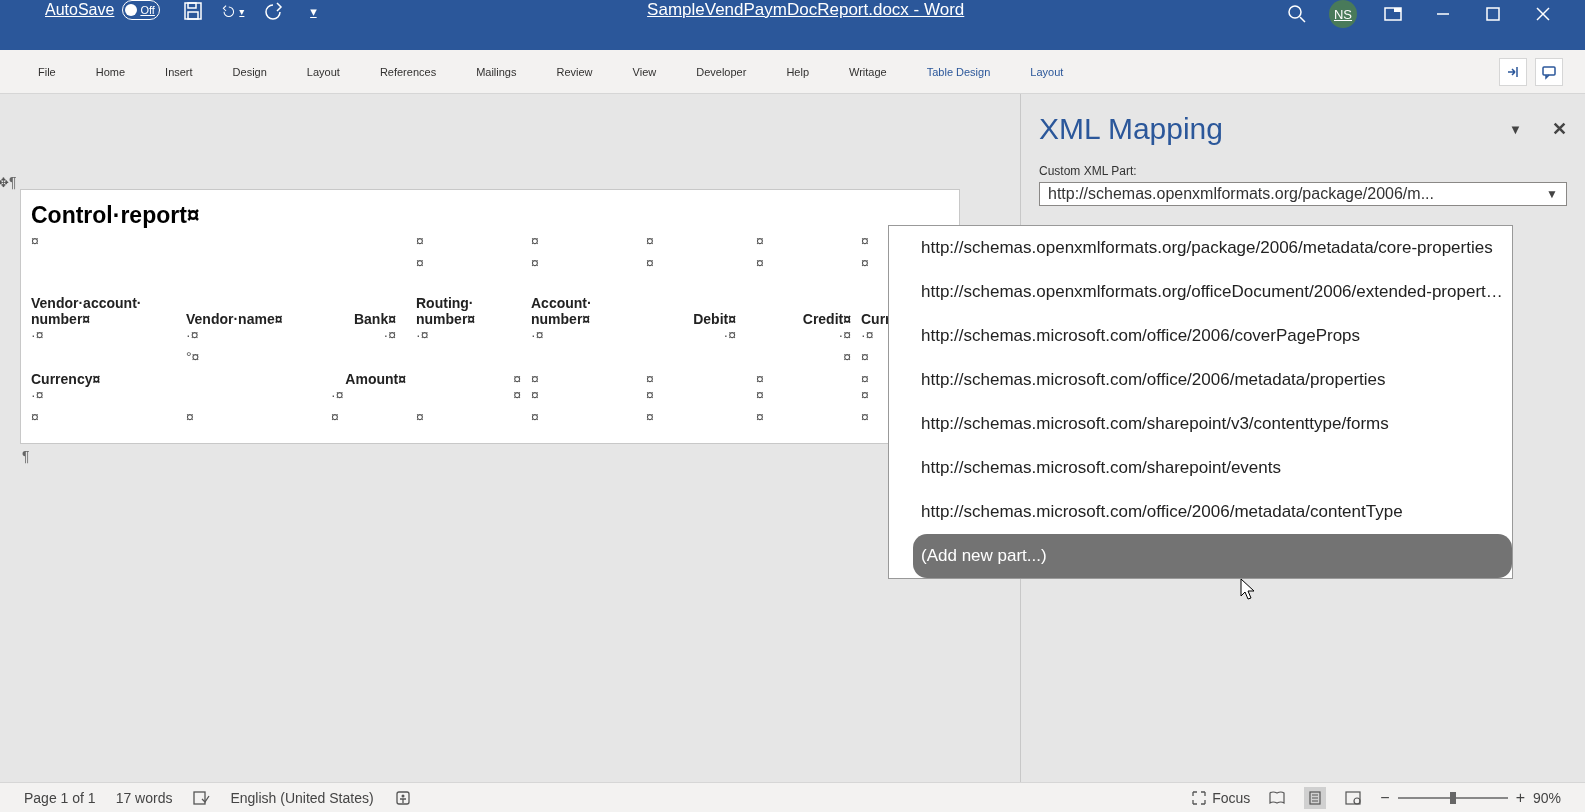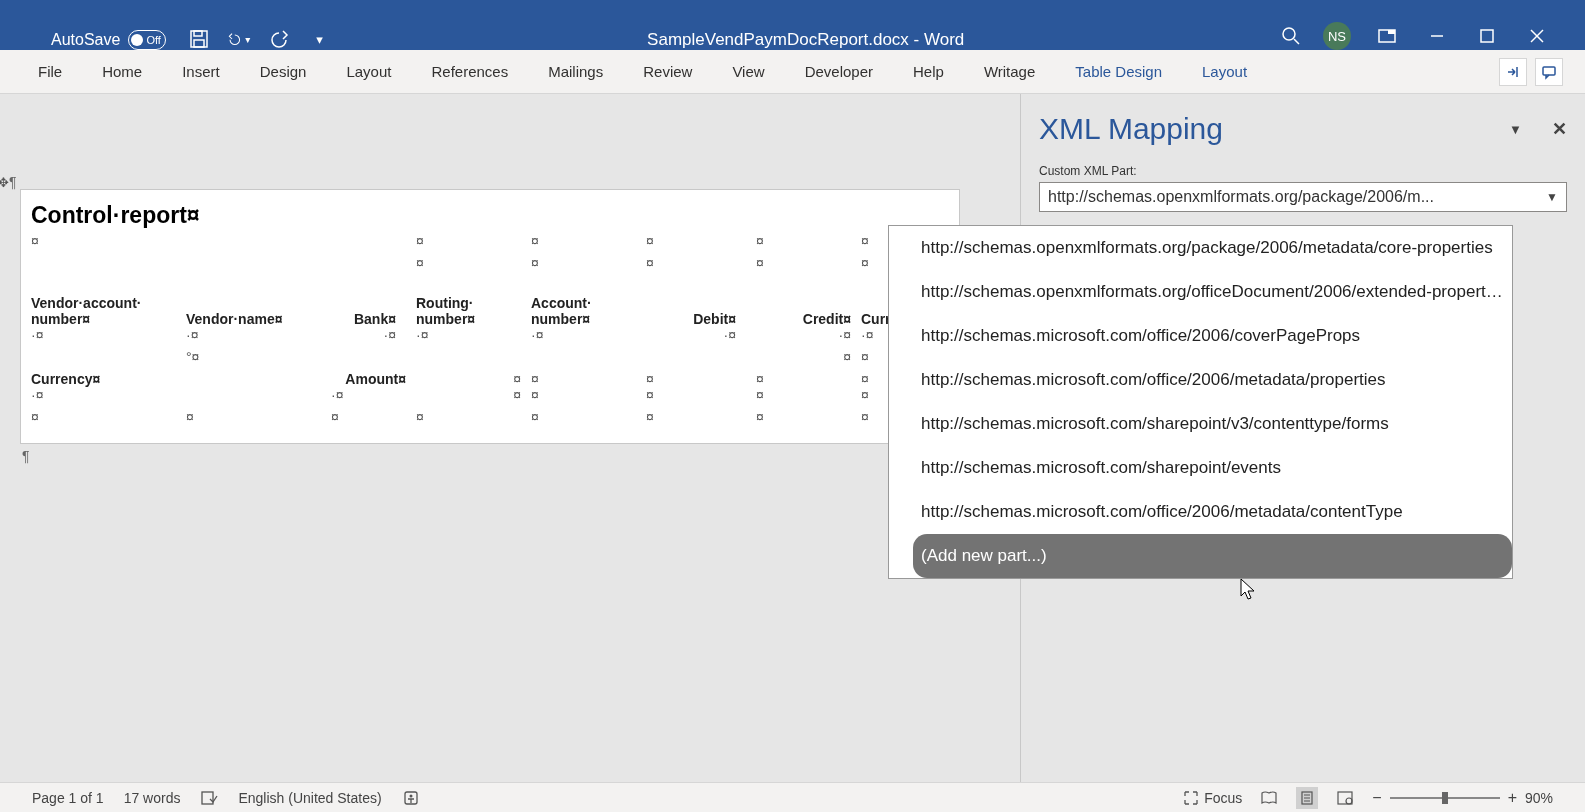--- a/index.html
+++ b/index.html
@@ -1,56 +1,56 @@
 <!DOCTYPE html>
 <html><head>
 <meta charset="utf-8">
 <style>
 *{margin:0;padding:0;box-sizing:border-box;font-family:"Segoe UI",Arial,sans-serif;}
 body{width:1585px;height:812px;background:#fff;overflow:hidden;position:relative;}
-.titlebar{height:50px;background:#2b579a;display:flex;align-items:flex-end;color:#fff;padding:0 26px;}
+.titlebar{height:50px;background:#2b579a;display:flex;align-items:flex-start;color:#fff;padding:0 20px;text-decoration:underline;}
 .autosave{display:flex;align-items:center;gap:8px;margin-left:25px;}
 .autosave-label{font-size:16px;}
 .toggle{width:38px;height:20px;border:1.5px solid #fff;border-radius:10px;display:flex;align-items:center;padding:0 2px;justify-content:flex-start;}
 .toggle-knob{width:12px;height:12px;background:#fff;border-radius:50%;}
 .toggle-text{font-size:11px;margin-left:3px;}
 .tb-icons{display:flex;align-items:center;gap:18px;margin-left:22px;}
 .tb-icon{width:22px;height:22px;display:flex;align-items:center;justify-content:center;font-size:18px;}
 .tb-title{flex:1;text-align:center;font-size:17px;}
 .tb-right{display:flex;align-items:center;gap:22px;margin-right:8px;}
 .search-ic{font-size:20px;}
 .user-badge{width:28px;height:28px;border-radius:50%;background:#497a5a;display:flex;align-items:center;justify-content:center;font-size:13px;font-weight:500;}
 .win-btn{width:28px;height:22px;display:flex;align-items:center;justify-content:center;font-size:14px;}
 .ribbon{height:44px;background:#f3f2f1;display:flex;align-items:center;padding:0 18px;gap:0;border-bottom:1px solid #d6d6d6;}
-.ribbon-tab{padding:0 20px;height:44px;display:flex;align-items:center;font-size:15px;color:#323130;}
+.ribbon-tab{padding:0 20px;height:44px;display:flex;align-items:center;font-size:11px;color:#323130;}
 .ribbon-tab.active{color:#2b579a;}
 .ribbon-extra{margin-left:auto;display:flex;gap:8px;padding-right:4px;}
 .ribbon-extra-btn{width:28px;height:28px;border:1px solid #d6d6d6;display:flex;align-items:center;justify-content:center;background:#fff;font-size:14px;color:#2b579a;}
 .content{display:flex;height:calc(812px - 50px - 44px - 30px);}
 .doc-area{width:1020px;background:#e6e6e6;padding:10px;position:relative;overflow:hidden;}
 .page{background:#fff;border:1px solid #c8c8c8;margin-left:10px;margin-top:85px;position:relative;padding:12px 10px;}
 .anchor{position:absolute;left:-2px;top:80px;font-size:13px;color:#555;}
 .pilcrow{color:#666;font-size:14px;}
 .doc-title{font-size:23px;font-weight:700;margin-bottom:4px;}
 .tbl{font-size:14px;color:#222;}
 .tbl td,.tbl th{text-align:left;font-weight:400;vertical-align:top;}
 .tbl th{font-weight:700;font-size:14px;}
 .mk{color:#555;}
 .divider-row td{border-bottom:1px solid #000;}
 .pane{flex:1;background:#e6e6e6;border-left:1px solid #c8c8c8;padding:18px 18px 0 18px;position:relative;}
 .pane-header{display:flex;align-items:center;justify-content:space-between;}
 .pane-title{font-size:30px;color:#2b579a;font-weight:400;}
 .pane-icons{display:flex;gap:30px;align-items:center;color:#444;}
 .pane-label{margin-top:18px;font-size:12px;color:#333;}
-.combo{margin-top:4px;height:30px;background:#fff;border:1px solid #8a8886;display:flex;align-items:center;padding:0 8px;justify-content:space-between;font-size:16px;color:#333;}
+.combo{margin-top:4px;height:24px;background:#fff;border:1px solid #8a8886;display:flex;align-items:center;padding:0 8px;justify-content:space-between;font-size:16px;color:#333;}
 .combo-arrow{font-size:12px;color:#444;}
 .dropdown{position:absolute;top:225px;left:888px;right:0;background:#fff;border:1px solid #999;z-index:100;max-width:625px;}
 .dropdown-item{padding:12px 8px;font-size:17px;color:#222;white-space:nowrap;overflow:hidden;text-overflow:ellipsis;margin-left:24px;}
 .dropdown-item.highlighted{background:#737373;color:#fff;border-radius:14px;}
-.statusbar{height:30px;background:#f3f2f1;border-top:1px solid #d6d6d6;display:flex;align-items:center;padding:0 32px;font-size:14px;color:#444;}
+.statusbar{height:30px;background:#f3f2f1;border-top:1px solid #d6d6d6;display:flex;align-items:center;padding:0 24px;font-size:14px;color:#444;}
 .sb-left{display:flex;align-items:center;gap:20px;}
 .sb-right{margin-left:auto;display:flex;align-items:center;gap:16px;}
 .sb-icon{width:22px;height:22px;display:flex;align-items:center;justify-content:center;border:1px solid transparent;}
 .sb-icon.active{background:#d0d0d0;}
 .zoom{display:flex;align-items:center;gap:8px;}
 .zoom-track{width:110px;height:2px;background:#888;position:relative;}
 .zoom-thumb{position:absolute;left:48%;top:-5px;width:6px;height:12px;background:#666;}
 svg{display:block;}
 .cursor{position:absolute;left:1240px;top:578px;font-size:20px;color:#000;pointer-events:none;}
 </style>

